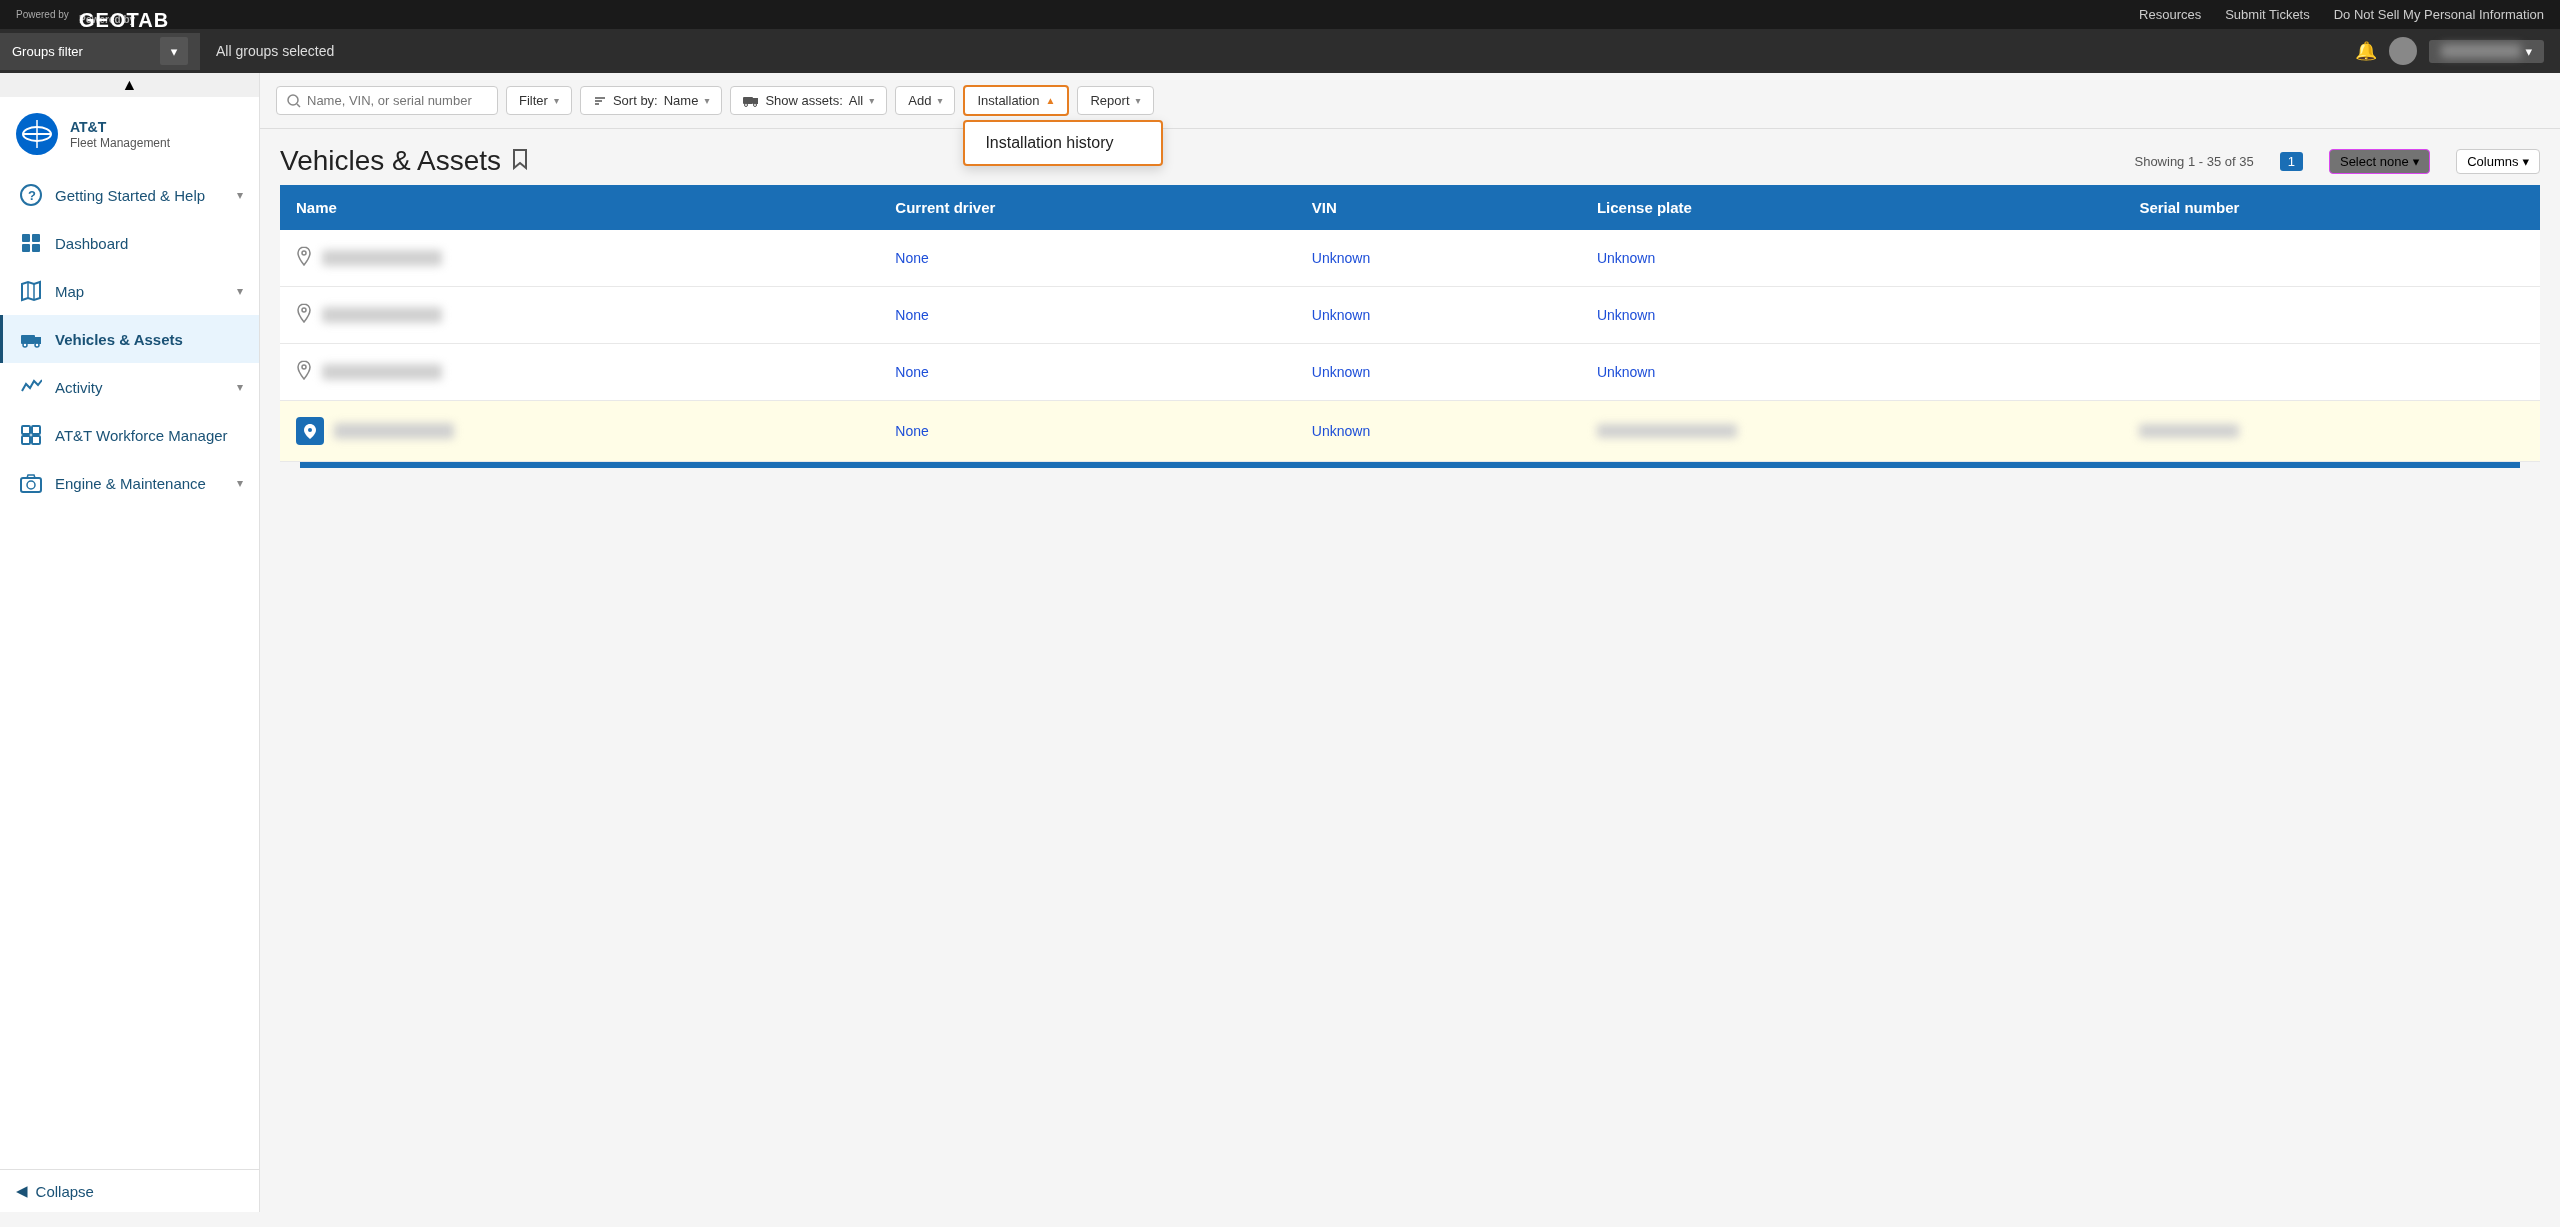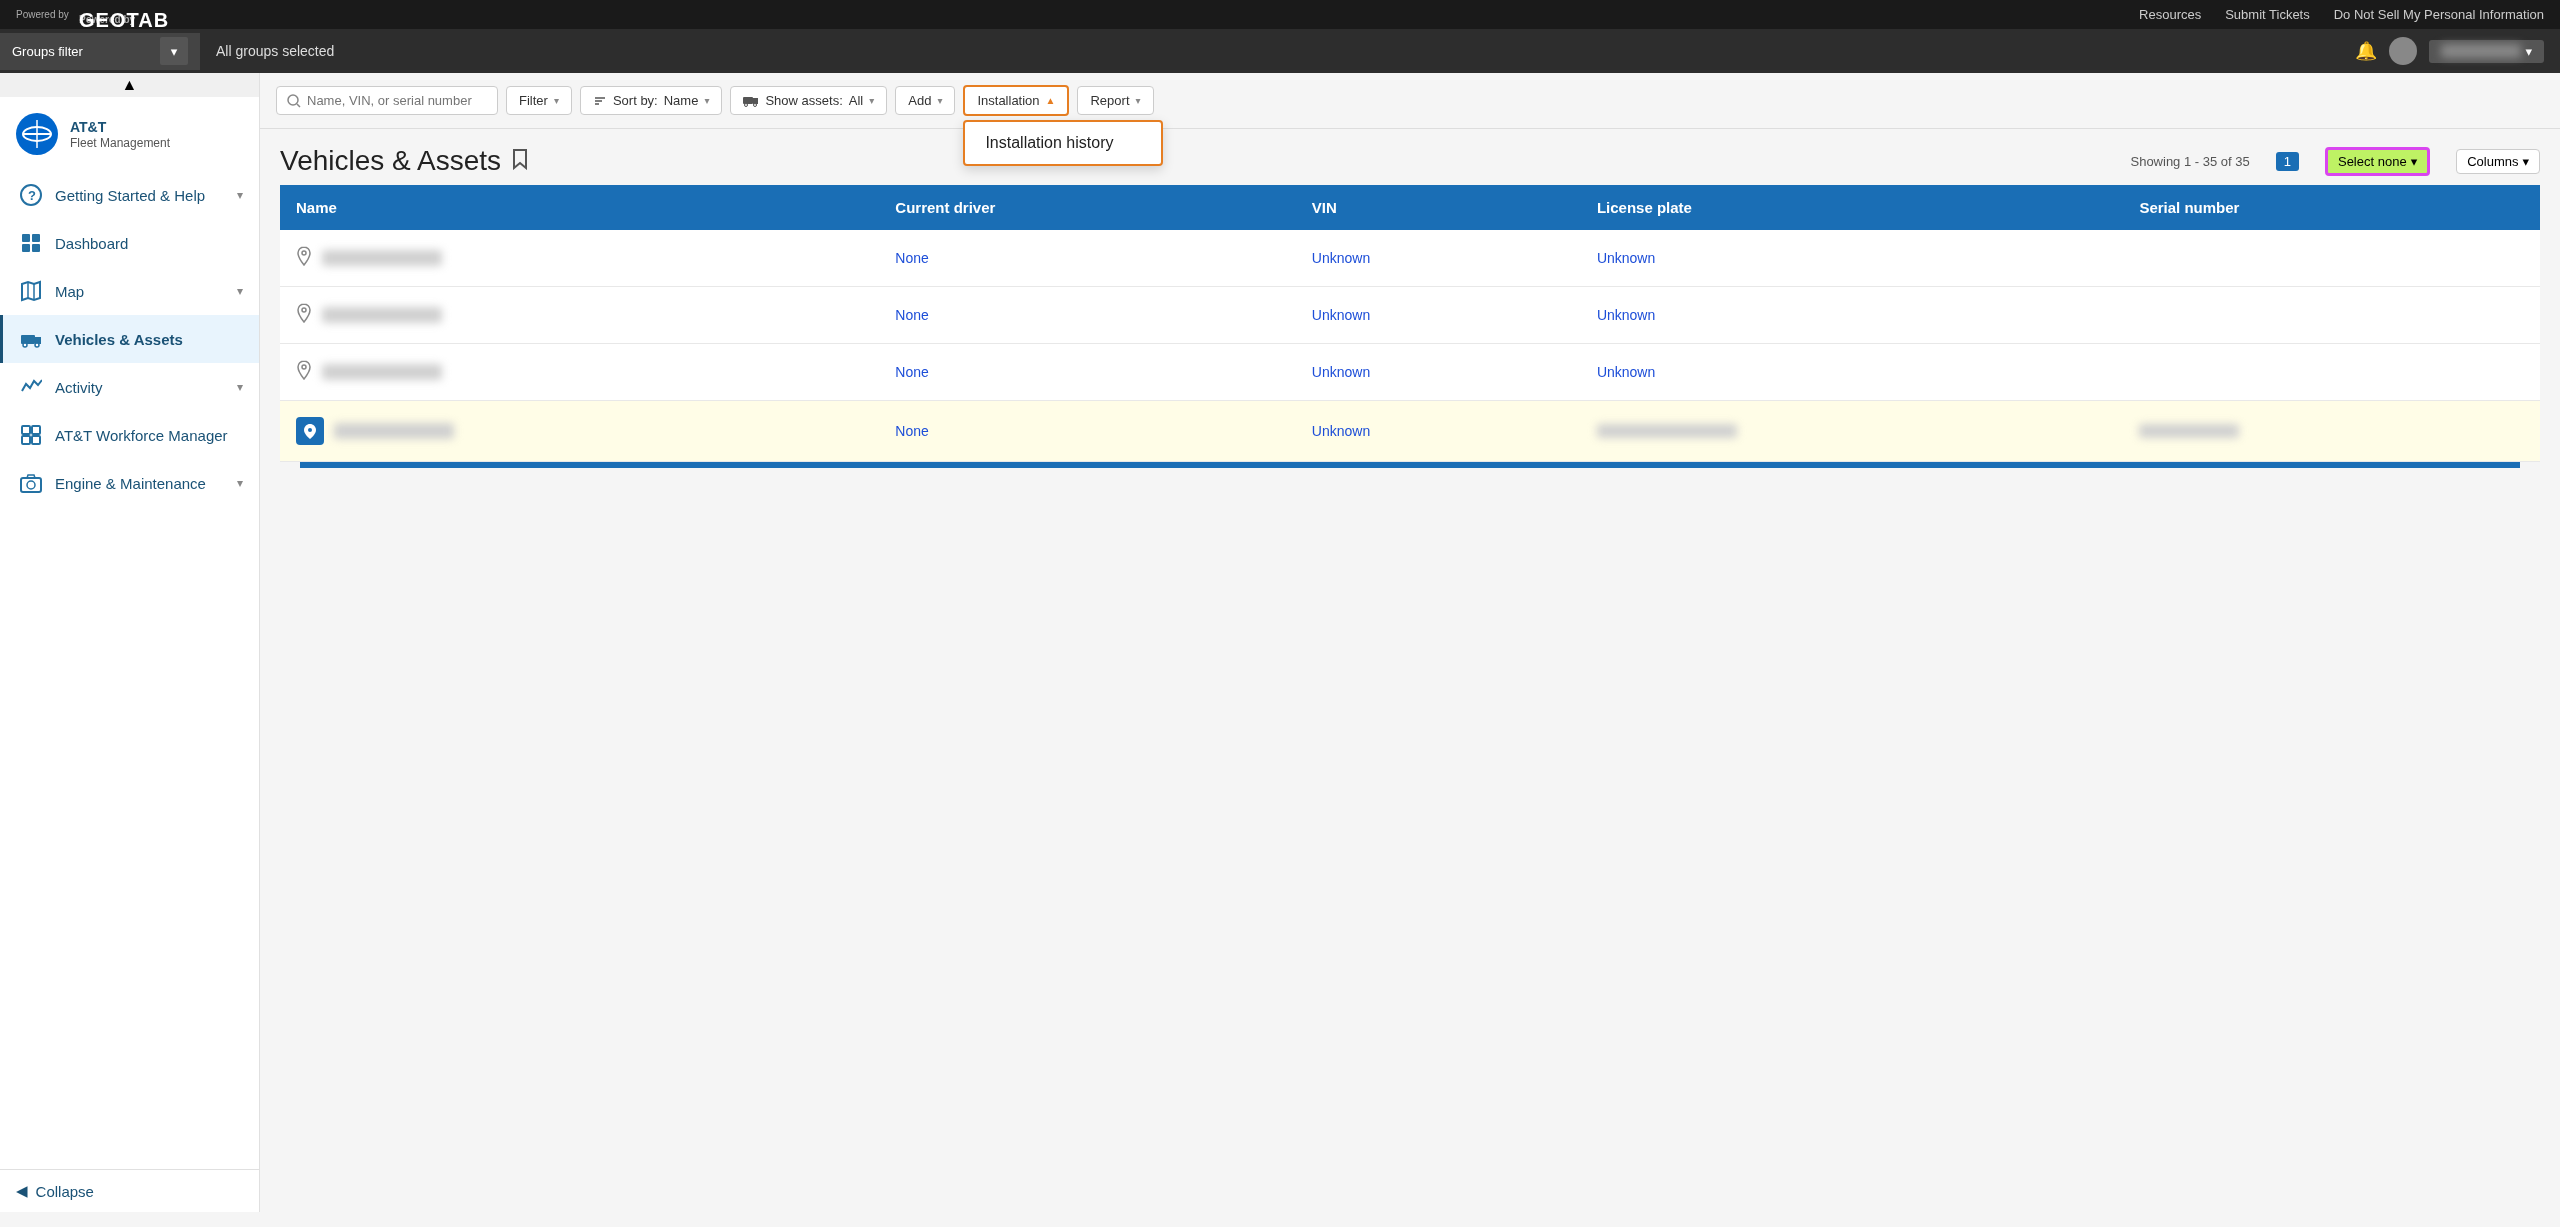--- a/index.html
+++ b/index.html
@@ -328,22 +328,22 @@
     }
     .showing-text { font-size: 13px; color: #555; }
     .page-indicator {
       background: #1a6eb5;
       color: #fff;
       border-radius: 3px;
       padding: 2px 8px;
       font-size: 13px;
     }
     .select-none-btn {
-      background: #bef264;
-      border: 3px solid #d946ef;
+      background: #737373;
+      border: 1px solid #d946ef;
       border-radius: 4px;
       padding: 4px 10px;
       font-size: 13px;
       cursor: pointer;
       display: flex;
       align-items: center;
       gap: 4px;
     }
     .columns-btn {
       background: #fff;

